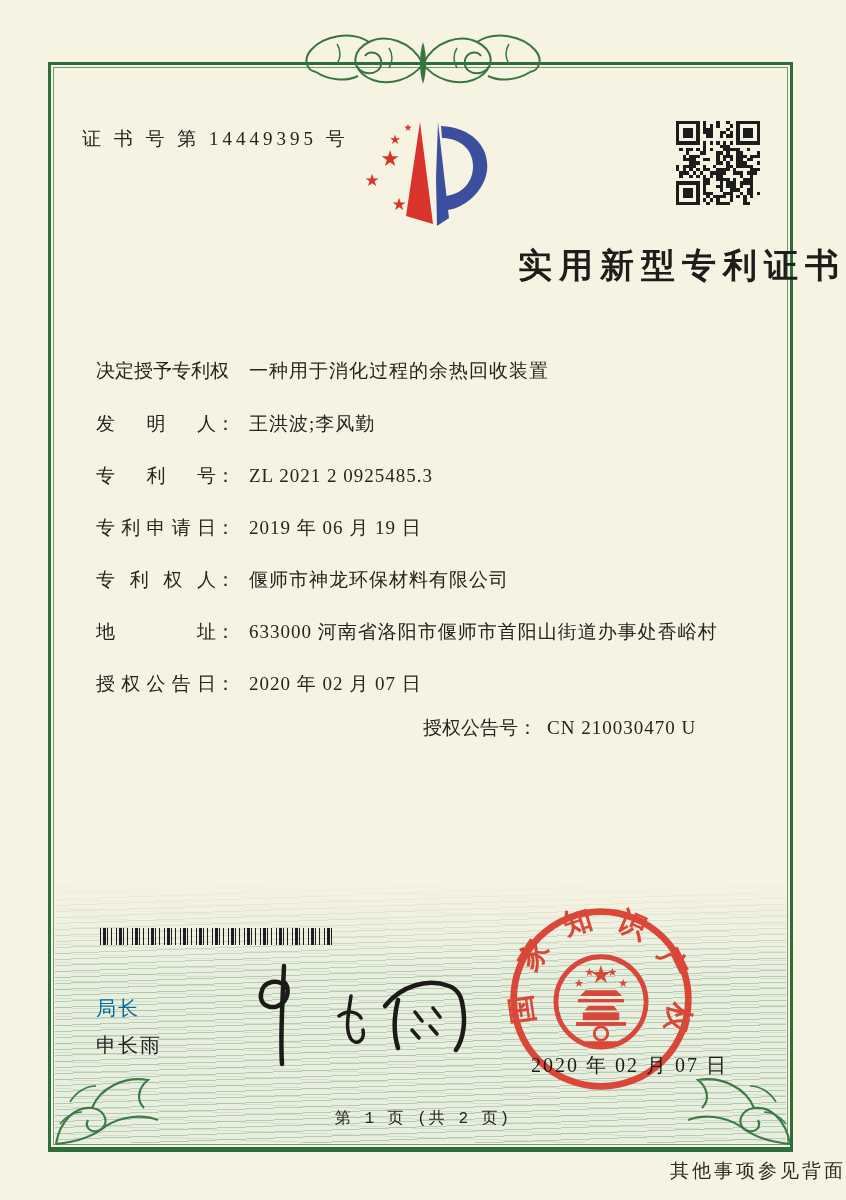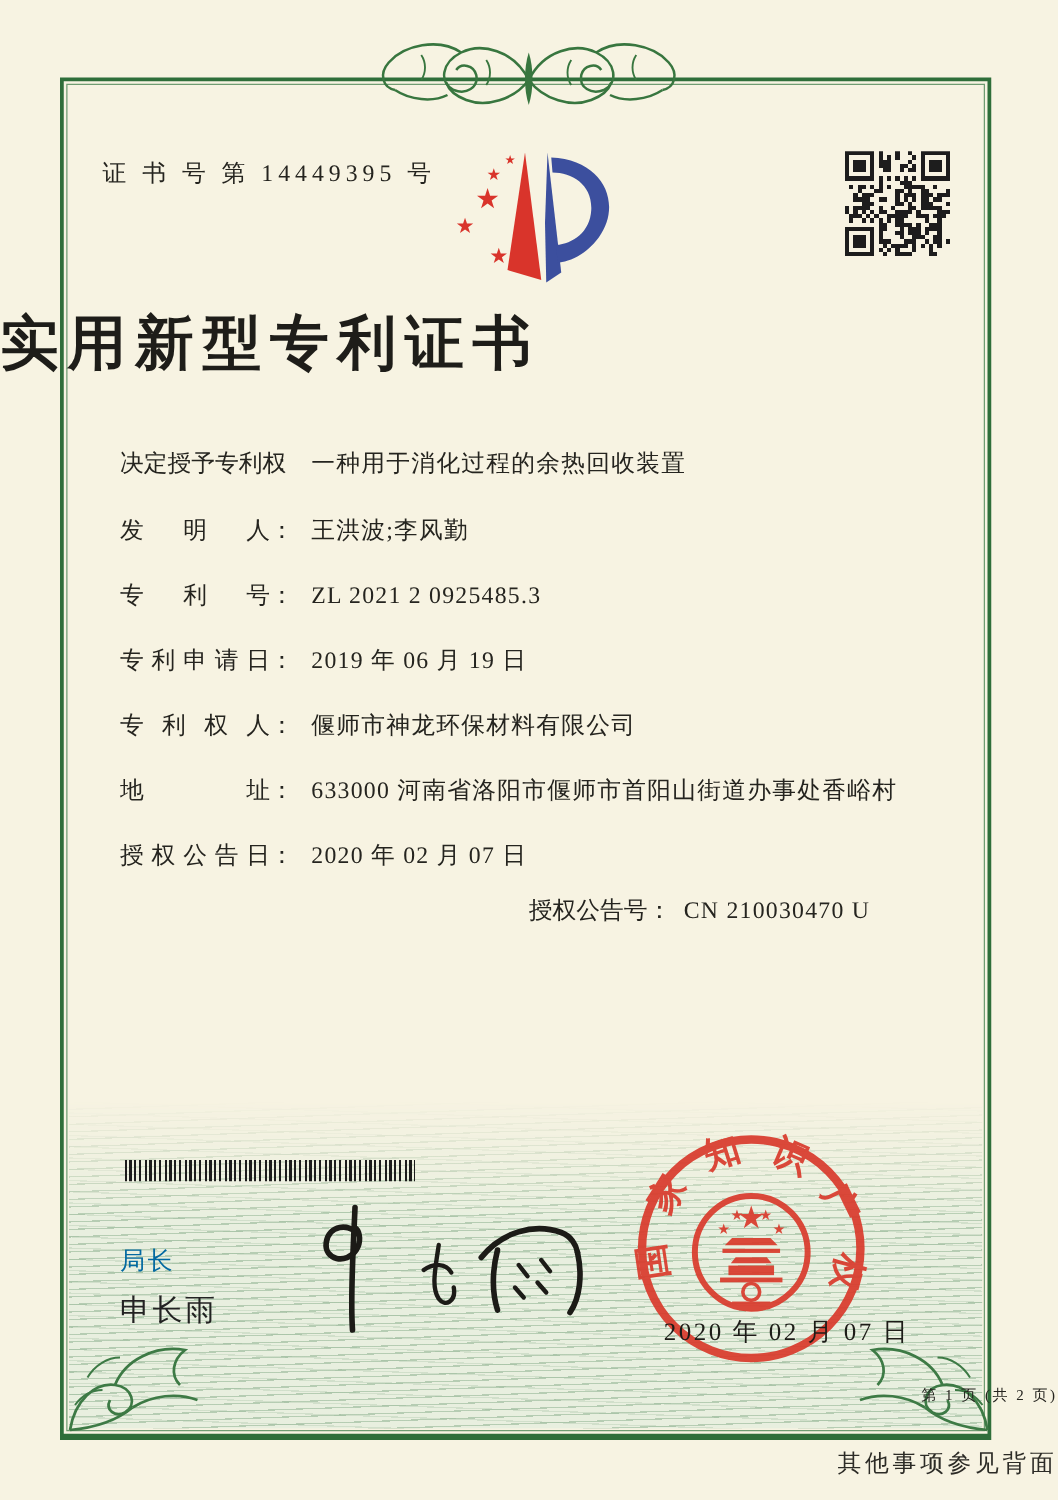--- a/index.html
+++ b/index.html
@@ -23,21 +23,21 @@
     position:absolute;left:4px;right:4px;bottom:4px;height:262px;
     background-color:#e8efdf;
     background-image:
       repeating-linear-gradient(178deg, rgba(140,176,142,.55) 0 1px, rgba(0,0,0,0) 1px 6px),
       repeating-linear-gradient(2deg, rgba(140,176,142,.25) 0 1px, rgba(0,0,0,0) 1px 9px);
     -webkit-mask-image:linear-gradient(to bottom, transparent 0, #000 95px);
             mask-image:linear-gradient(to bottom, transparent 0, #000 95px);
   }
   
   .cert-no{left:82px;top:126px;font-size:19px;letter-spacing:4px;}
-  .title{left:0;right:0;top:243px;text-align:left;font-size:47px;font-weight:bold;
+  .title{left:0;right:0;top:243px;text-align:right;font-size:34px;font-weight:bold;
          letter-spacing:7px;color:#1e1d19;}
   .field-row{left:96px;font-size:19px;white-space:nowrap;}
   .flabel{display:inline-block;width:120px;text-align:justify;text-align-last:justify;
           vertical-align:top;}
   .fcolon{display:inline-block;margin-right:14px;}
   .fvalue{letter-spacing:1px;}
   .row1{top:358px}.row2{top:411px}.row3{top:463px}.row4{top:515px}
   .row5{top:567px}.row6{top:619px}.row7{top:671px}
   .grant-pair{left:423px;top:671px;font-size:19px;white-space:nowrap;margin-top:44px;}
   .grant-pair .fcolon{margin-right:10px;}
@@ -49,26 +49,26 @@
     left:100px;top:928px;width:232px;height:17px;
     background-image:repeating-linear-gradient(90deg,
       #1c1c1c 0 1.5px, transparent 1.5px 3px,
       #1c1c1c 3px 6px, transparent 6px 7.5px,
       #1c1c1c 7.5px 8.5px, transparent 8.5px 11px,
       #1c1c1c 11px 12.5px, transparent 12.5px 16px);
   }
   
   .director-title{left:96px;top:995px;font-size:20px;letter-spacing:2px;
         font-family:"Liberation Sans","DejaVu Sans",sans-serif;color:#0369a1;}
-  .director-name{left:96px;top:1032px;font-size:24px;letter-spacing:2px;
+  .director-name{left:96px;top:1032px;font-size:20px;letter-spacing:2px;
         font-family:"Liberation Sans","DejaVu Sans",sans-serif;color:#222;}
   .signature{left:235px;top:958px;}
   .seal{left:505px;top:903px;}
   .seal-date{left:531px;top:1052px;font-size:20px;letter-spacing:2px;color:#1d1c18;z-index:5;}
-  .page-info{left:0;right:0;top:1108px;text-align:right;font-size:12px;letter-spacing:2px;}
+  .page-info{left:0;right:0;top:1108px;text-align:center;font-size:16px;letter-spacing:2px;font-family:Liberation Mono, monospace;}
   .footer-note{left:0;right:0;top:1158px;text-align:right;font-size:19px;letter-spacing:3px;
         color:#2c2b26;}
   .ornament{left:293px;top:26px;}
   .corner-l{left:50px;top:1062px;}
   .corner-r{left:658px;top:1062px;}
   .qr{left:676px;top:121px;width:84px;height:84px;}
   .logo{left:346px;top:118px;}
 </style>
 </head>
 <body>

